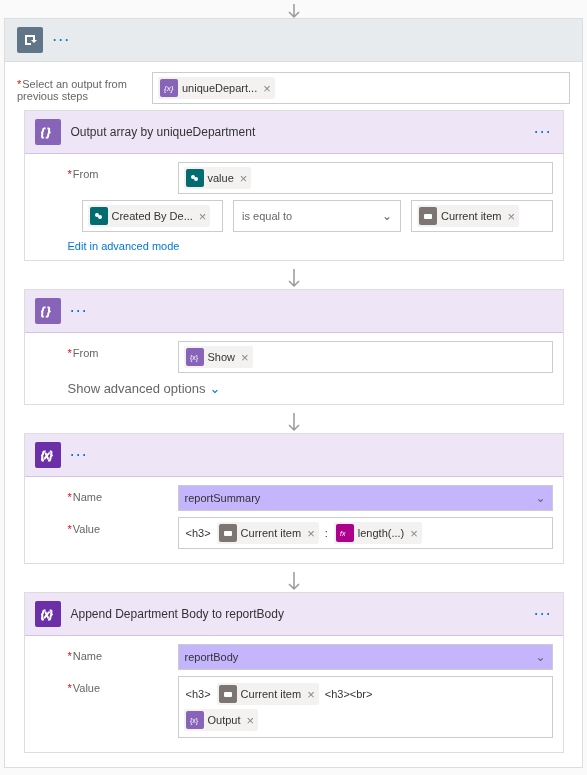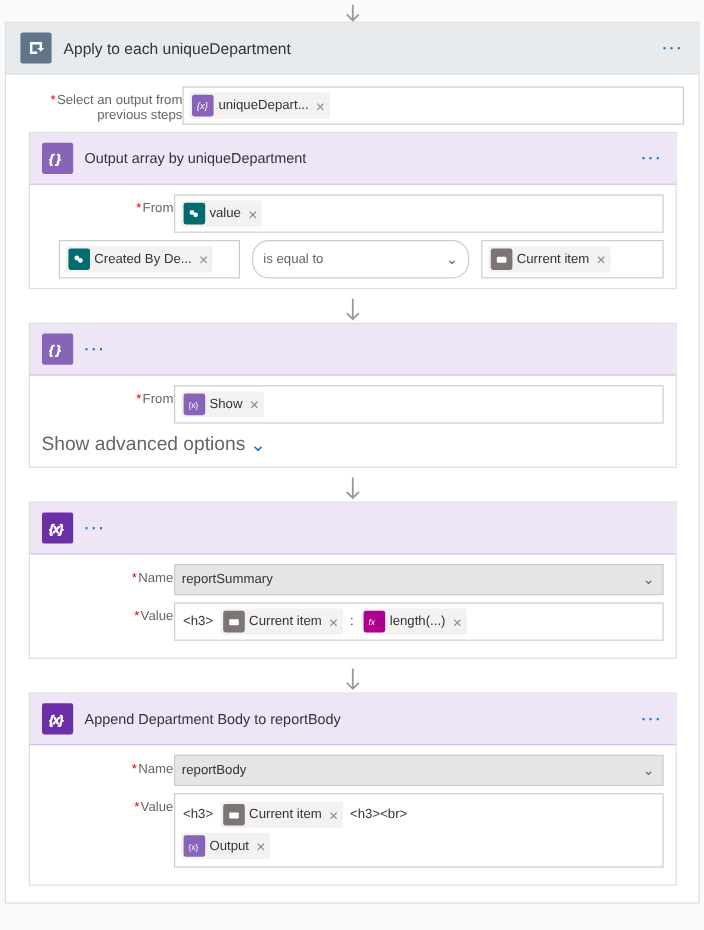--- a/index.html
+++ b/index.html
@@ -12,21 +12,21 @@
 .main-container { border: 1px solid #ddd; background: #fff; margin: 0 4px; }
 
 .main-header { background: #e8ebed; display: flex; align-items: center; padding: 8px 12px; border-bottom: 1px solid #ddd; }
 .header-icon { width: 26px; height: 26px; background: #617589; border-radius: 2px; display: flex; align-items: center; justify-content: center; margin-right: 10px; }
 .header-icon svg { fill: #fff; }
 .header-title { flex: 1; color: #333; font-size: 13px; }
 .header-menu { color: #0078d4; font-weight: bold; letter-spacing: 2px; cursor: pointer; }
 
 .main-body { padding: 10px 12px 14px 12px; }
 
-.field-row { display: flex; align-items: flex-start; margin-bottom: 6px; text-align: right; }
+.field-row { display: flex; align-items: flex-start; margin-bottom: 6px; }
 .field-label { width: 135px; padding-top: 6px; color: #666; font-size: 11px; }
 .field-label-narrow { width: 110px; padding-top: 6px; color: #666; font-size: 11px; }
 .label-required::before { content: "*"; color: #e00; margin-right: 1px; }
 .field-content { flex: 1; }
 
 .token-input { border: 1px solid #ccc; padding: 3px 4px; min-height: 28px; display: flex; align-items: center; flex-wrap: wrap; gap: 2px; background: #fff; }
 .token-input-multiline { border: 1px solid #ccc; padding: 3px 4px; background: #fff; }
 .token-input-multiline .token-line { display: flex; align-items: center; flex-wrap: wrap; gap: 2px; margin: 2px 0; min-height: 24px; }
 
 .token { display: inline-flex; align-items: center; background: #f3f2f1; border-radius: 2px; padding: 2px 4px 2px 2px; font-size: 11px; color: #333; margin: 1px; }
@@ -43,33 +43,33 @@
 
 .action-card { border: 1px solid #ddd; margin: 0 auto; max-width: 540px; background: #fff; }
 .action-header { display: flex; align-items: center; padding: 8px 10px; }
 .action-header-purple { background: #eee6f7; border-bottom: 1px solid #d3c1e8; }
 .action-icon { width: 26px; height: 26px; border-radius: 2px; display: flex; align-items: center; justify-content: center; margin-right: 10px; }
 .ai-purple-light { background: #8764b8; }
 .ai-purple-dark { background: #6b2fa8; }
 .action-icon svg { fill: #fff; stroke: #fff; }
 .action-title { flex: 1; color: #333; font-size: 12px; }
 .action-menu { color: #0078d4; font-weight: bold; letter-spacing: 2px; cursor: pointer; }
-.action-body { padding: 8px 10px; }
+.action-body { padding: 8px 10px; margin-left: 33px; }
 
 .filter-row { display: flex; gap: 10px; margin-top: 6px; padding-left: 14px; }
 .filter-cell { border: 1px solid #ccc; padding: 3px 4px; min-height: 28px; display: flex; align-items: center; flex: 1; background: #fff; }
-.filter-select { display: flex; align-items: center; justify-content: space-between; flex: 1.2; border-radius: 14px; }
+.filter-select { display: flex; align-items: center; justify-content: space-between; flex: 1.2; }
 .filter-select-text { color: #666; font-size: 11px; padding-left: 4px; }
 .filter-select-chev { color: #666; margin-right: 4px; }
 
 .edit-link { color: #0078d4; font-size: 11px; margin-top: 8px; padding-left: 0; cursor: pointer; }
-.show-adv { color: #666; font-size: 16px; margin-top: 8px; cursor: pointer; display: flex; align-items: center; gap: 4px; }
+.show-adv { color: #666; font-size: 13px; margin-top: 8px; cursor: pointer; display: flex; align-items: center; gap: 4px; }
 .show-adv-chev { color: #0078d4; }
 
-.name-select { border: 1px solid #ccc; padding: 5px 6px; display: flex; align-items: center; justify-content: space-between; background: #e5e5e5; }
+.name-select { border: 1px solid #ccc; padding: 5px 6px; display: flex; align-items: center; justify-content: space-between; background: #c4b5fd; }
 .name-select span:first-child { color: #333; font-size: 11px; }
 .chev-down { color: #666; }
 
 .connector { display: flex; justify-content: center; padding: 6px 0; }
 </style>
 </head>
 <body>
 
 <div class="top-arrow">
   <div class="arrow-down">
@@ -79,21 +79,20 @@
   </div>
 </div>
 
 <div class="main-container">
   <div class="main-header">
     <div class="header-icon">
       <svg width="16" height="16" viewBox="0 0 16 16">
           <path d="M3 3 L13 3 L13 8 L15 8 L12 11 L9 8 L11 8 L11 5 L5 5 L5 11 L9 11 L9 13 L3 13 Z" fill="#fff"></path>
         </svg>
     </div>
-    <div class="header-title">Apply to each uniqueDepartment</div>
     <div class="header-menu">···</div>
   </div>
 
   <div class="main-body">
     <div class="field-row">
       <div class="field-label label-required">Select an output from previous steps</div>
       <div class="field-content">
         <div class="token-input">
           <div class="token">
             <div class="token-icon ti-purple">
@@ -158,20 +157,21 @@
               <div class="token-icon ti-grey">
                 <svg viewBox="0 0 10 10">
                     <rect x="1" y="3" width="8" height="5" rx="1" fill="#fff"></rect>
                   </svg>
               </div>
               <span class="token-label">Current item</span>
               <span class="token-x">×</span>
             </div>
           </div>
         </div>
+        <div class="edit-link">Edit in advanced mode</div>
       </div>
     </div>
 
     <div class="connector">
       <div class="arrow-down"><svg viewBox="0 0 18 24">
             <path d="M9 2 L9 18 M4 14 L9 19 L14 14" stroke-width="1.5"></path>
           </svg></div>
     </div>
 
     <div class="action-card">

